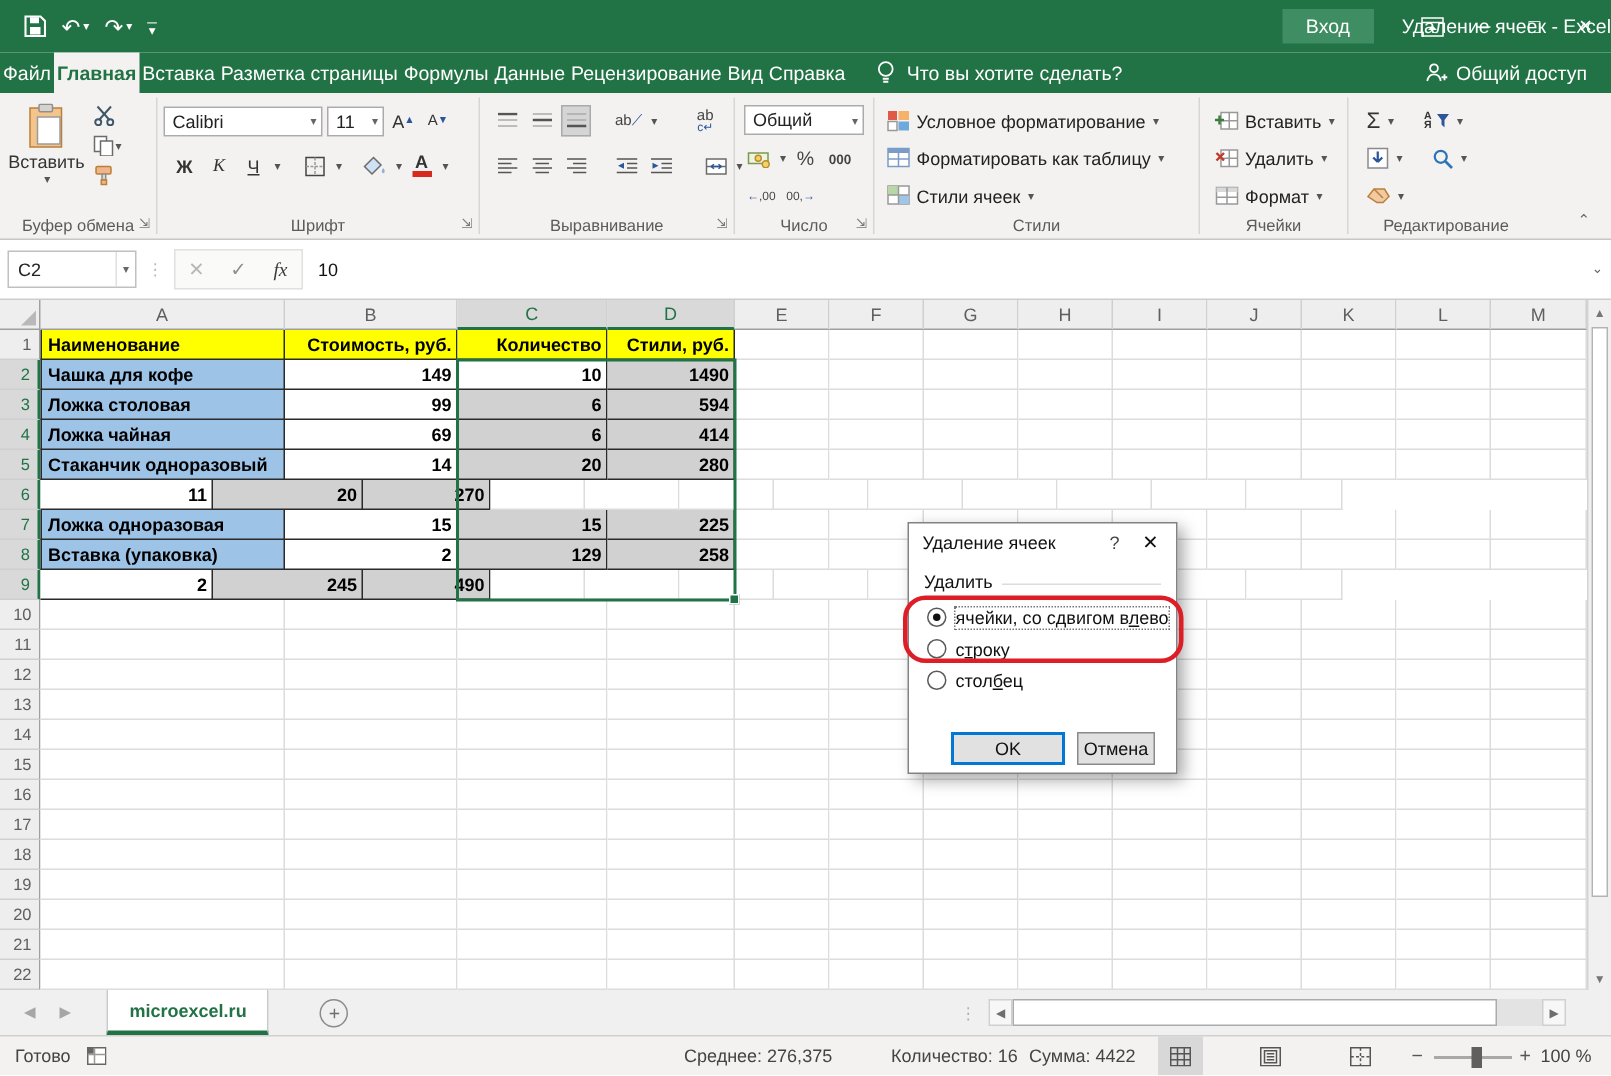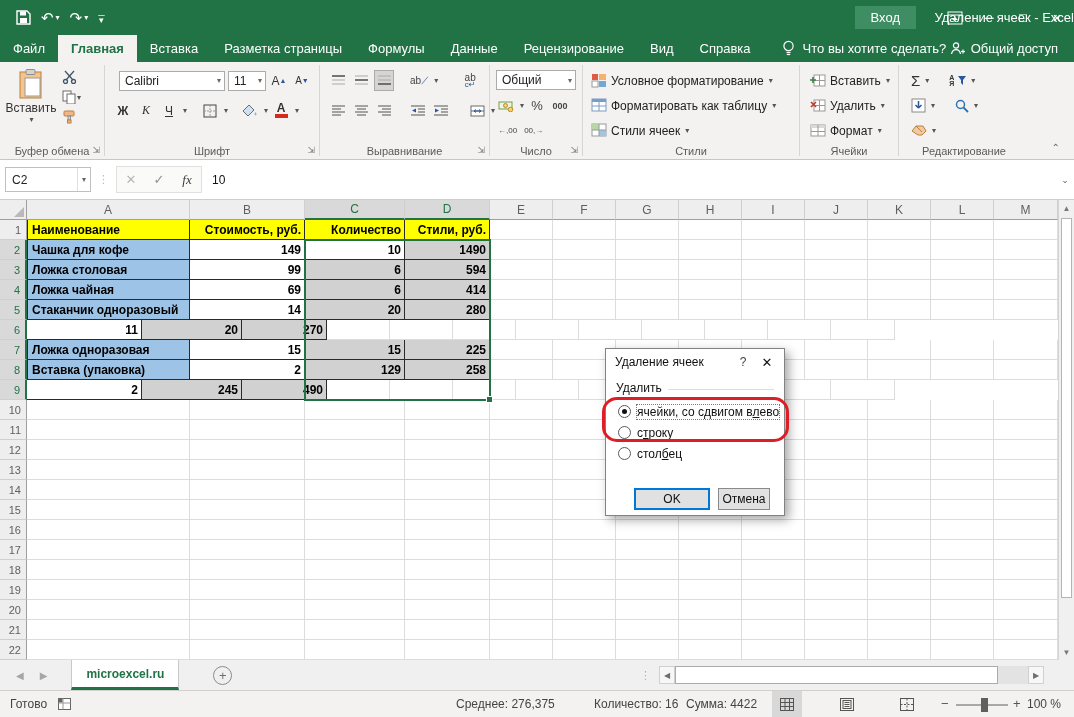--- a/index.html
+++ b/index.html
@@ -13,21 +13,21 @@
   .qat .qbtn { display:flex; align-items:center; font-size:15px; color:#fff; cursor:default; }
   .qat .dd { font-size:8px; margin-left:2px; }
   .win-title { position:absolute; left:0; right:0; text-align:right; font-size:13px; color:#fff; pointer-events:none;padding-left:44px; }
   .tb-right { margin-left:auto; display:flex; align-items:center; z-index:2; }
   .signin { background:#3f8d63; color:#fff; font-size:13px; padding:4px 16px; margin-right:22px; }
   .ribopt { width:34px; text-align:center; }
   .winbtn { width:34px; height:35px; display:flex; align-items:center; justify-content:center; font-size:13px; }
 
   
   .tabrow { position:absolute; left:0; top:35px; width:1074px; height:27px; background:var(--accent,#217346); display:flex; align-items:stretch; color:#fff; font-size:13px; }
-  .tab { padding:0 13px; display:flex; align-items:center; white-space:nowrap; }
+  .tab { padding:0 2px; display:flex; align-items:center; white-space:nowrap; }
   .tab.active { background:#f3f2f1; color:var(--accent,#217346); font-weight:bold; }
   .tellme-zone { display:flex; align-items:center; gap:8px; margin-left:18px; }
   .share-zone { margin-left:auto; display:flex; align-items:center; gap:6px; margin-right:16px; }
 
   
   .ribbon { position:absolute; left:0; top:62px; width:1074px; height:98px; background:#f3f2f1; border-bottom:1px solid #c8c6c4; display:flex; }
   .rgroup { position:relative; height:100%; flex:none; }
   .rdiv { width:1px; background:#d8d6d4; margin:3px 0; flex:none; }
   .glabel { position:absolute; bottom:2px; left:0; right:0; text-align:center; font-size:11px; color:#5d5a58; }
   .launcher { position:absolute; bottom:4px; right:4px; font-size:9px; color:#777; }
@@ -229,21 +229,21 @@
               <rect x="5.5" y="10" width="3.5" height="3" fill="#f0b68a" stroke="#b9803a"></rect>
             </svg>
         </span>
       </div>
       <span class="glabel">Буфер обмена</span>
       <span class="launcher">⇲</span>
     </div>
     <div class="rdiv"></div>
 
     <div class="rgroup" style="width:214px;">
-      <div class="rrow" style="position:absolute;left:14px;top:8px;">
+      <div class="rrow" style="position:absolute;left:4px;top:8px;">
         <div class="combo" style="width:106px;">
             <span>Calibri</span>
             <span class="car">▾</span>
           </div>
         <div class="combo" style="width:38px;">
             <span>11</span>
             <span class="car">▾</span>
           </div>
         <span class="icbtn">
             <span>A</span>

